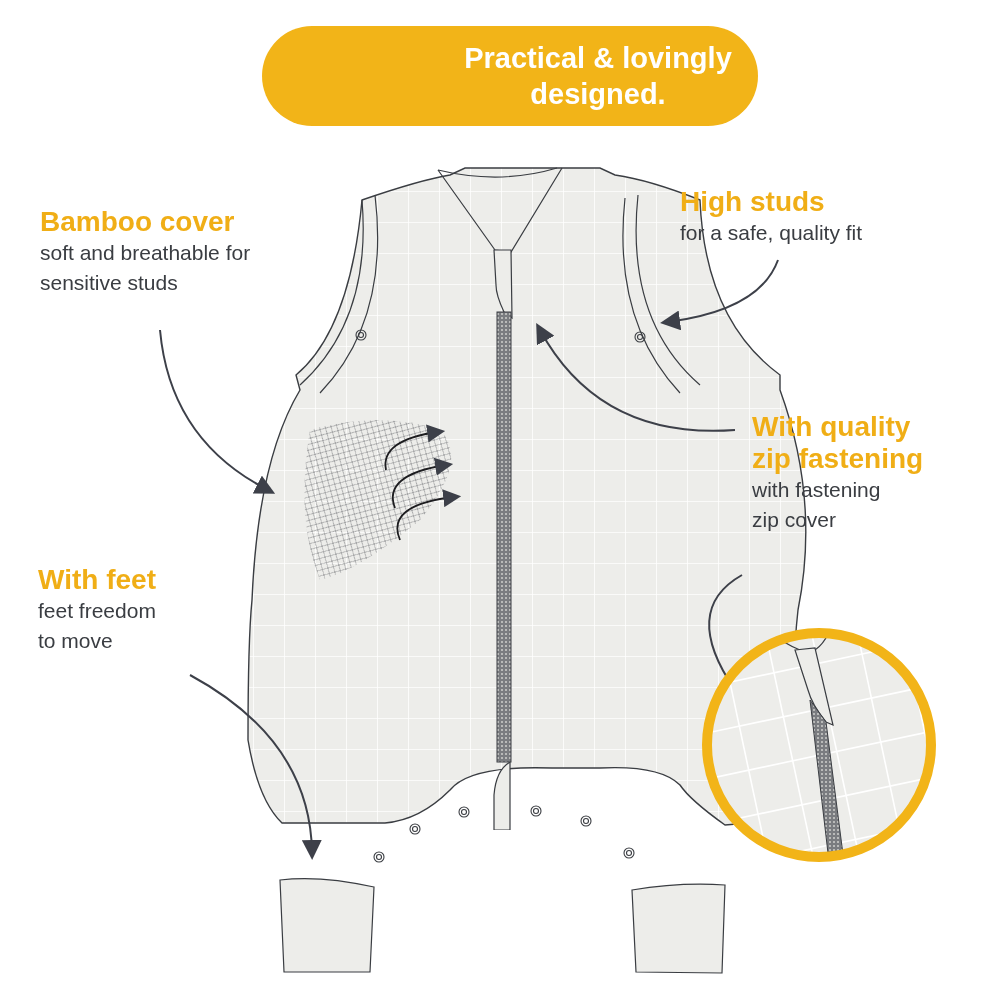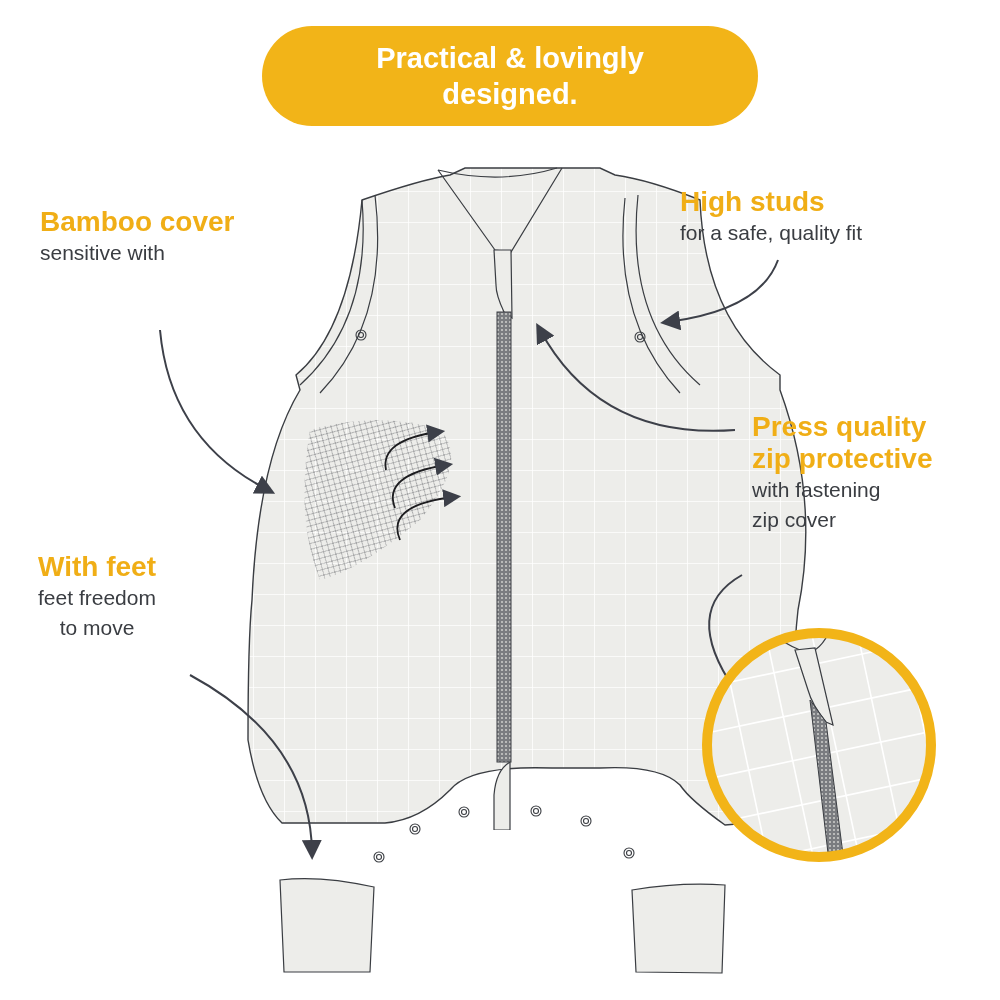--- a/index.html
+++ b/index.html
@@ -1,17 +1,17 @@
 <!DOCTYPE html>
 <html><head>
 <meta charset="utf-8">
 <style>
   html,body{margin:0;padding:0;background:#fff;}
   body{width:1000px;height:1000px;position:relative;overflow:hidden;font-family:"Liberation Sans","DejaVu Sans",sans-serif;}
-  .banner{position:absolute;left:262px;top:26px;width:496px;height:100px;border-radius:50px;background:#f2b418;display:flex;align-items:center;justify-content:center;text-align:center;}
+  .banner{position:absolute;left:262px;top:26px;width:496px;height:100px;border-radius:50px;background:#f2b418;display:flex;align-items:center;justify-content:flex-end;text-align:center;}
   .banner-text{color:#fff;font-weight:bold;font-size:29px;line-height:36px;width:320px;}
   .callout{position:absolute;}
   .callout .title{color:#f0ae16;font-weight:bold;font-size:28px;line-height:32px;display:block;}
   .callout .desc{color:#3a3d42;font-size:21px;line-height:30px;display:block;}
   svg.art{position:absolute;left:0;top:0;}
 </style>
 </head>
 <body>
 
 <div class="banner">
@@ -107,32 +107,33 @@
       <path d="M760 620 Q775 640 800 650 M835 610 Q830 640 815 650" fill="none" stroke="#3a3d42" stroke-width="1.2"></path>
       <path d="M795 650 L815 648 L833 725 L826 722 Q812 705 808 690 Z" fill="#ededea" stroke="#3a3d42" stroke-width="1.2"></path>
       <path d="M810 700 L826 722 L845 870 L830 870 Z" fill="url(#zipteeth)" stroke="#3a3d42" stroke-width="1"></path>
     </g>
     <circle cx="819" cy="745" r="112" fill="none" stroke="#f2b418" stroke-width="10"></circle>
   </g>
 </svg>
 
 <div class="callout" style="left:40px;top:206px;">
   <span class="title">Bamboo cover</span>
-  <span class="desc">sensitive with</span>
+  <span class="desc">soft and breathable for</span>
+  <span class="desc">sensitive studs</span>
 </div>
 
 <div class="callout" style="left:680px;top:186px;">
   <span class="title">High studs</span>
   <span class="desc">for a safe, quality fit</span>
 </div>
 
 <div class="callout" style="left:752px;top:411px;">
-  <span class="title">Press quality</span>
-  <span class="title">zip protective</span>
+  <span class="title">With quality</span>
+  <span class="title">zip fastening</span>
   <span class="desc">with fastening</span>
   <span class="desc">zip cover</span>
 </div>
 
-<div class="callout" style="left:38px;top:551px;text-align:center;">
+<div class="callout" style="left:38px;top:564px;">
   <span class="title">With feet</span>
   <span class="desc">feet freedom</span>
   <span class="desc">to move</span>
 </div>
 
 </body></html>

